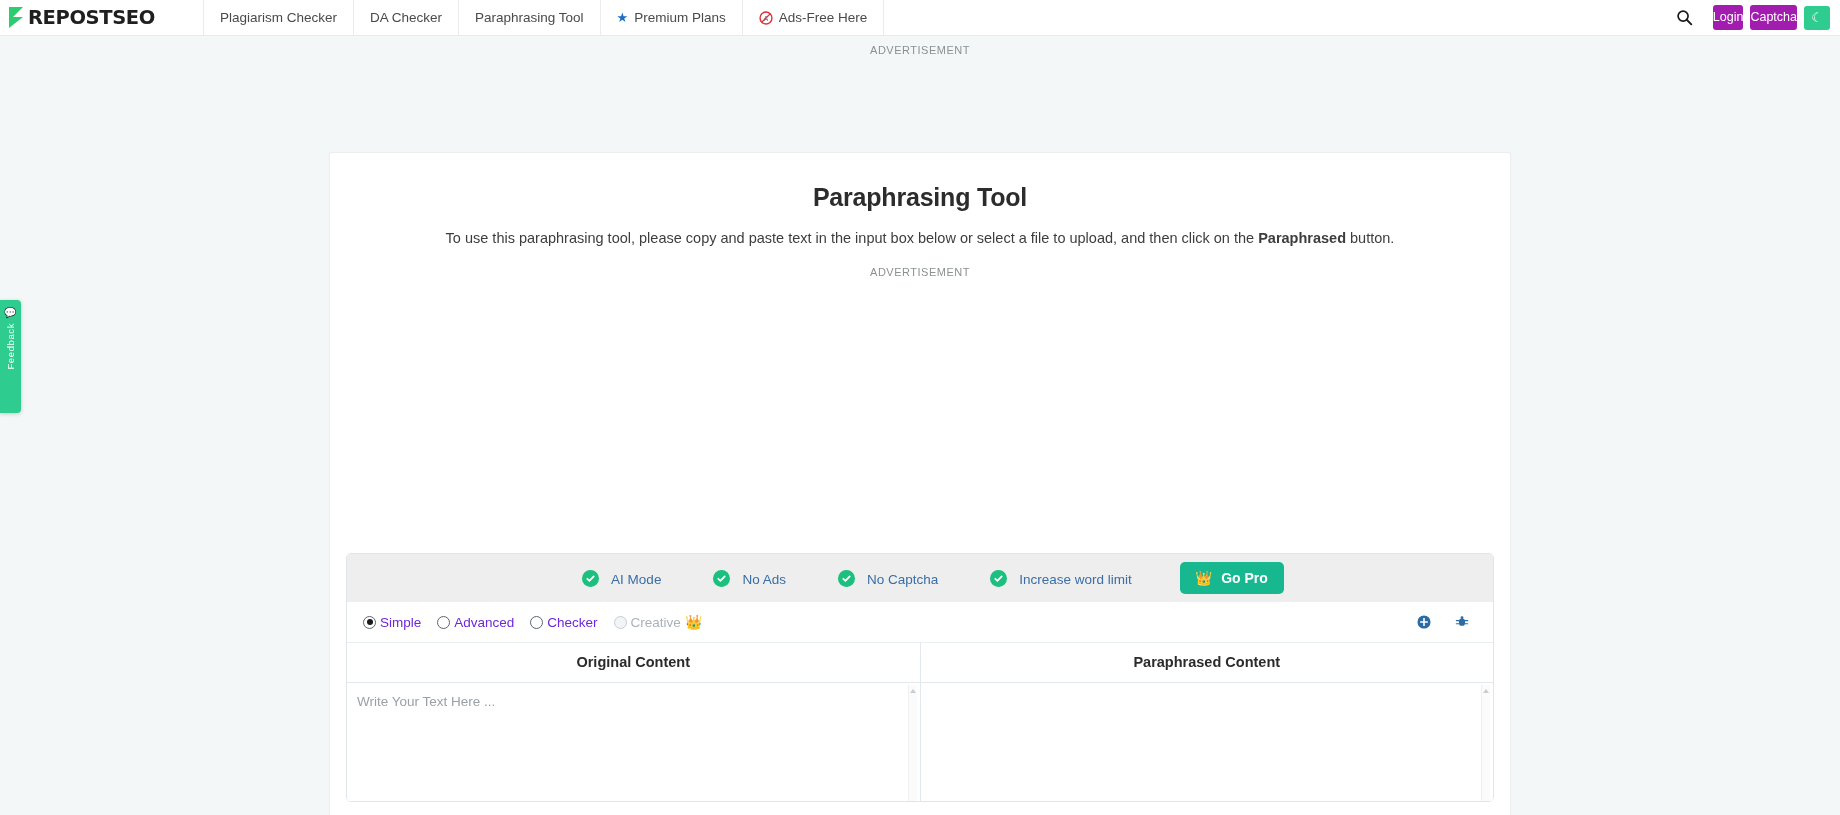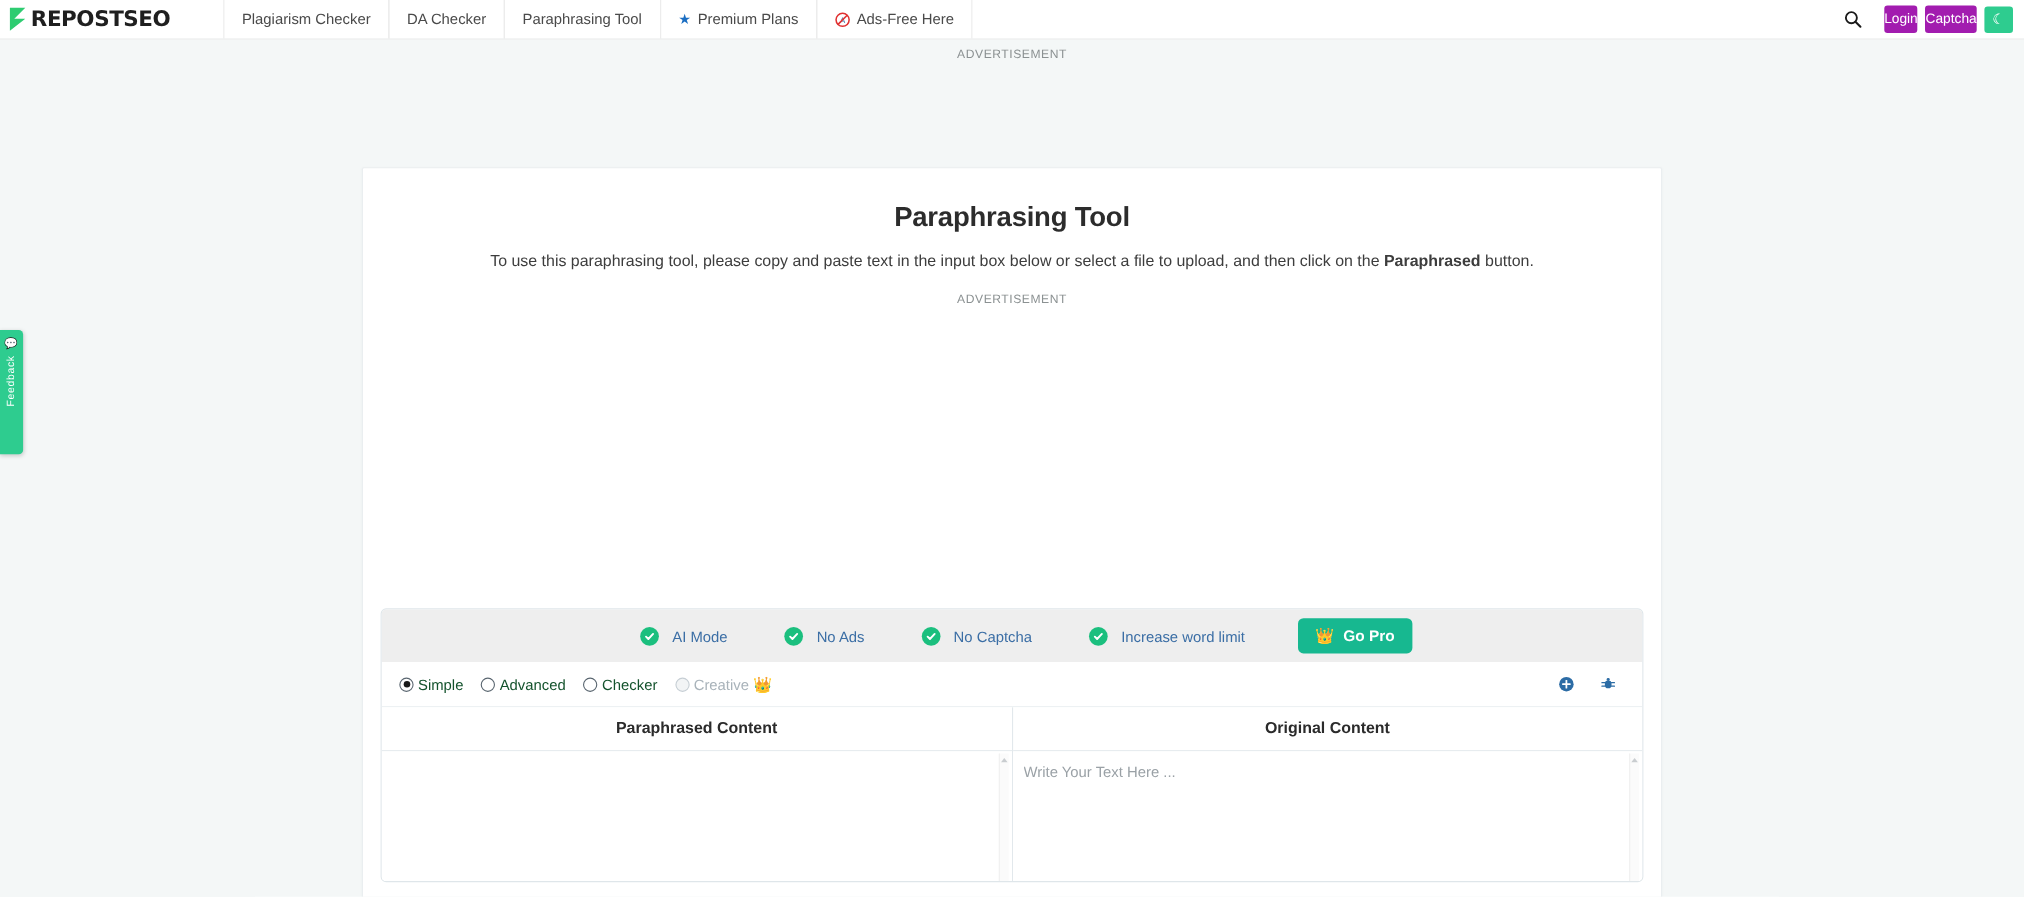--- a/index.html
+++ b/index.html
@@ -235,21 +235,21 @@
     padding: 9px 20px 9px 16px;
     border-bottom: 1px solid #e9eef1;
     background: #fff;
   }
   .mode-opt {
     display: flex;
     align-items: center;
     gap: 4px;
     margin-right: 16px;
     font-size: 13.5px;
-    color: #14532d;
+    color: #6d28d9;
     cursor: pointer;
   }
   .mode-opt.disabled { color: #a9b3ba; cursor: default; }
   .radio {
     width: 13px; height: 13px;
     border: 1.5px solid #5a6670;
     border-radius: 50%;
     display: inline-flex;
     align-items: center; justify-content: center;
     flex: none;
@@ -470,30 +470,30 @@
             <line x1="2.6" y1="7.4" x2="5.6" y2="7.4" stroke="#2c6ca5" stroke-width="1.3" stroke-linecap="round"></line>
             <line x1="12.4" y1="7.4" x2="15.4" y2="7.4" stroke="#2c6ca5" stroke-width="1.3" stroke-linecap="round"></line>
             <line x1="2.6" y1="11" x2="5.6" y2="11" stroke="#2c6ca5" stroke-width="1.3" stroke-linecap="round"></line>
             <line x1="12.4" y1="11" x2="15.4" y2="11" stroke="#2c6ca5" stroke-width="1.3" stroke-linecap="round"></line>
           </svg>
         </span>
       </div>
 
       <div class="panes">
         <div class="pane">
+          <div class="pane-head">Original Content</div>
+          <div class="pane-body">
+            <textarea class="ta" placeholder="Write Your Text Here ..." style=""></textarea>
+            <span class="scroll-strip"></span>
+          </div>
+        </div>
+        <div class="pane">
           <div class="pane-head">Paraphrased Content</div>
           <div class="pane-body">
             <textarea class="ta" placeholder="" style=""></textarea>
             <span class="scroll-strip"></span>
           </div>
         </div>
-        <div class="pane">
-          <div class="pane-head">Original Content</div>
-          <div class="pane-body">
-            <textarea class="ta" placeholder="Write Your Text Here ..." style=""></textarea>
-            <span class="scroll-strip"></span>
-          </div>
-        </div>
       </div>
 
     </div>
   </div>
 </div>
 
 </body></html>

